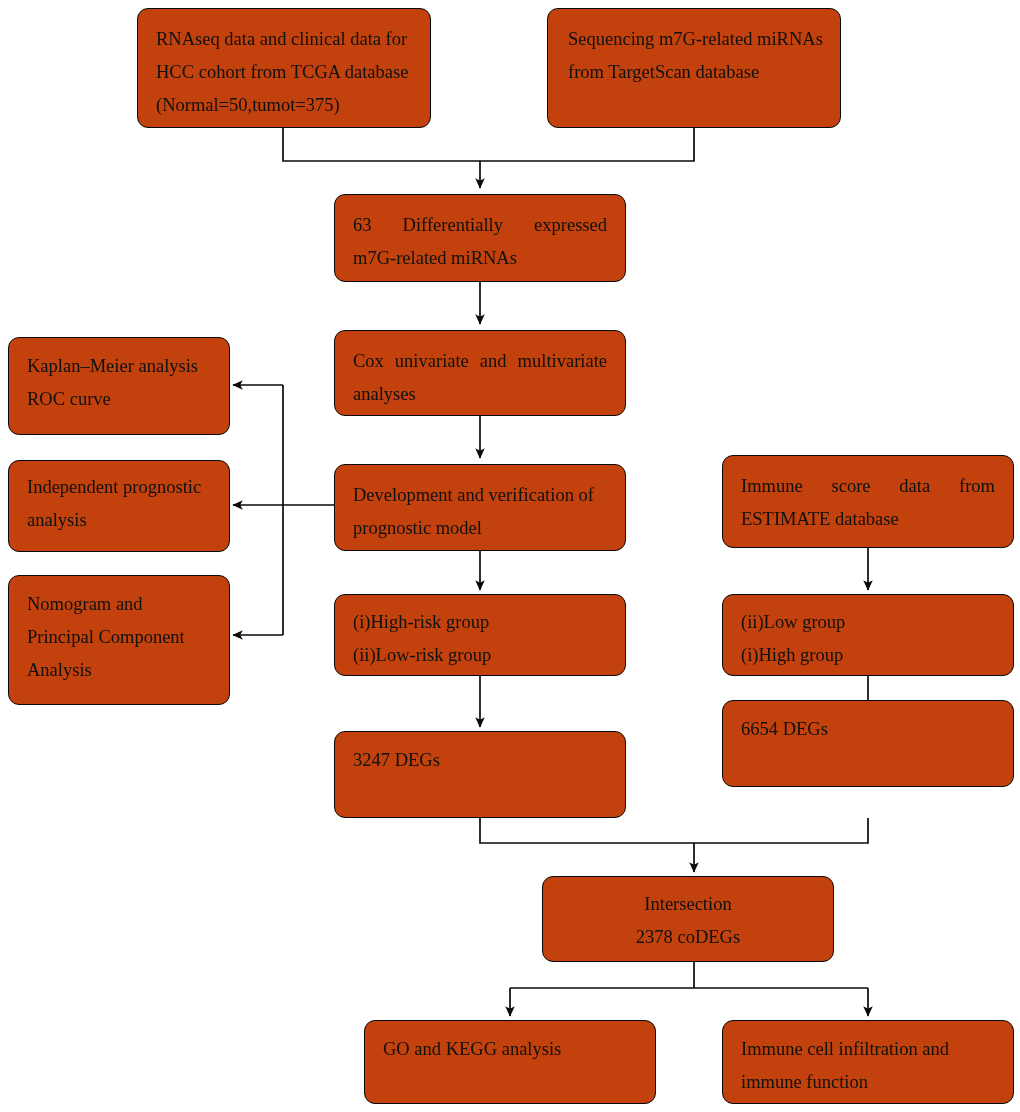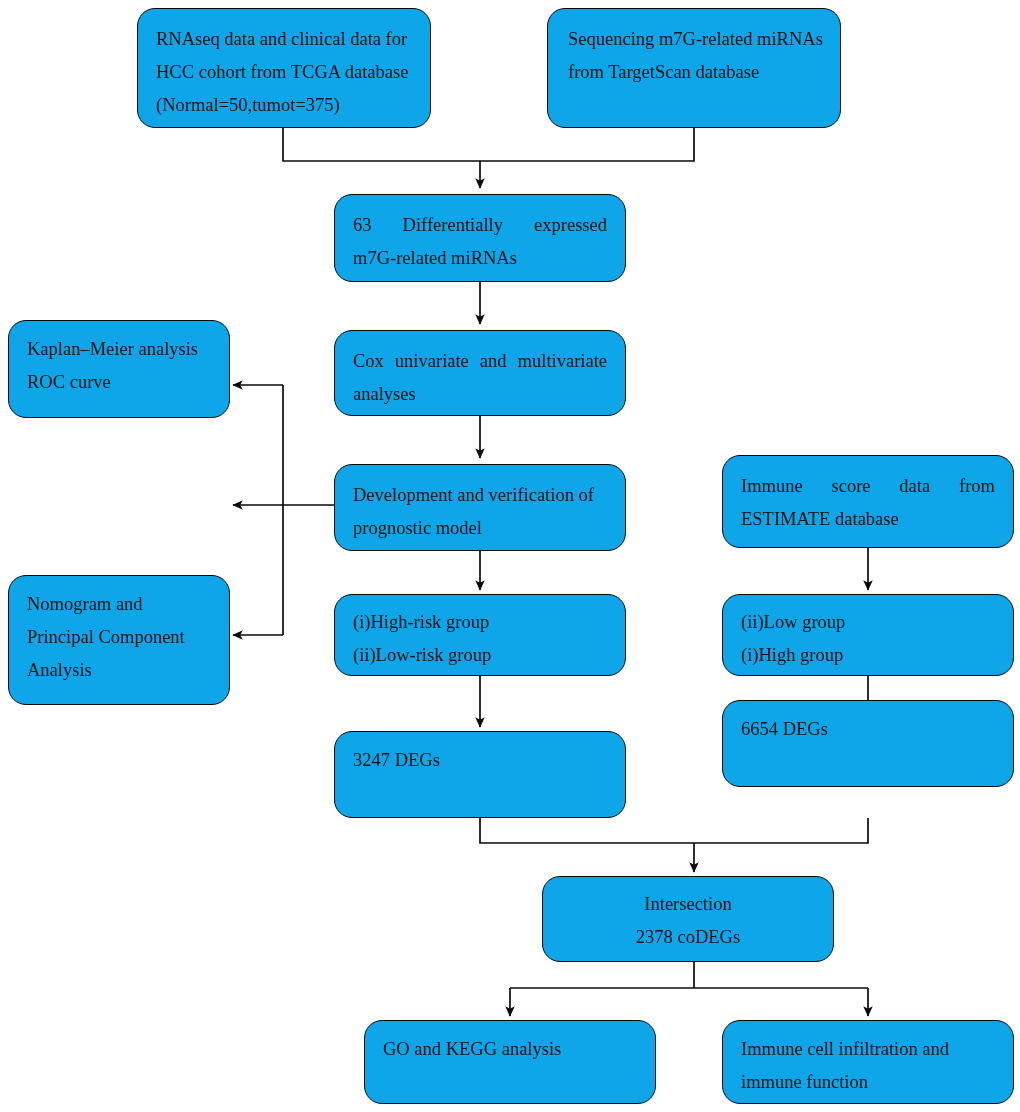--- a/index.html
+++ b/index.html
@@ -20,22 +20,22 @@
     left: 0;
     top: 0;
     width: 1020px;
     height: 1112px;
     pointer-events: none;
   }
   .node {
     position: absolute;
     box-sizing: border-box;
     border: 1.6px solid #0a0a0a;
-    border-radius: 18px;
-    background: #0ea5e9;
+    border-radius: 11px;
+    background: #c2410c;
     padding: 14px 18px 10px 18px;
   }
   .node .line {
     font-size: 18.5px;
     line-height: 33px;
     color: #111111;
     white-space: nowrap;
   }
   .node.justify .line {
     text-align: justify;
@@ -105,30 +105,34 @@
   <div class="node justify" style="left:334px; top:194px; width:292px; height:88px;">
     <div class="line">63 Differentially expressed</div>
     <div class="line plain">m7G-related miRNAs</div>
   </div>
 
   <div class="node justify" style="left:334px; top:330px; width:292px; height:86px;">
     <div class="line">Cox univariate and multivariate</div>
     <div class="line plain">analyses</div>
   </div>
 
-  <div class="node" style="left:8px; top:320px; width:222px; height:98px; padding-top:12px;">
+  <div class="node" style="left:8px; top:337px; width:222px; height:98px; padding-top:12px;">
     <div class="line">Kaplan–Meier analysis</div>
     <div class="line">ROC curve</div>
   </div>
 
   <div class="node" style="left:334px; top:464px; width:292px; height:87px;">
     <div class="line">Development and verification of</div>
     <div class="line">prognostic model</div>
   </div>
 
+  <div class="node" style="left:8px; top:460px; width:222px; height:92px; padding-top:10px;">
+    <div class="line">Independent prognostic</div>
+    <div class="line">analysis</div>
+  </div>
 
   <div class="node justify" style="left:722px; top:455px; width:292px; height:93px;">
     <div class="line">Immune score data from</div>
     <div class="line plain">ESTIMATE database</div>
   </div>
 
   <div class="node" style="left:334px; top:594px; width:292px; height:82px; padding-top:11px;">
     <div class="line">(i)High-risk group</div>
     <div class="line">(ii)Low-risk group</div>
   </div>

